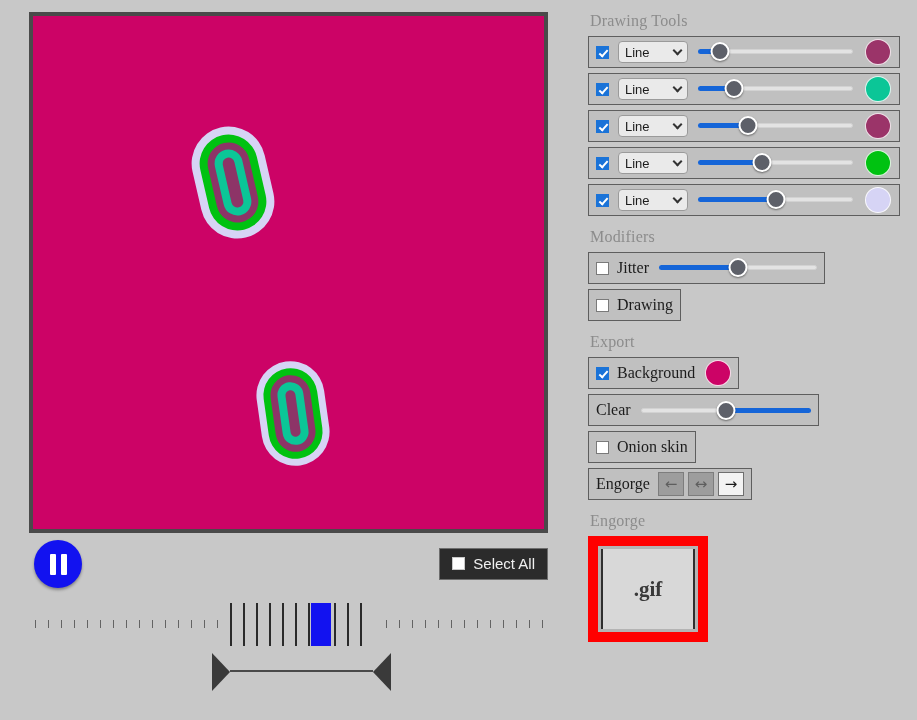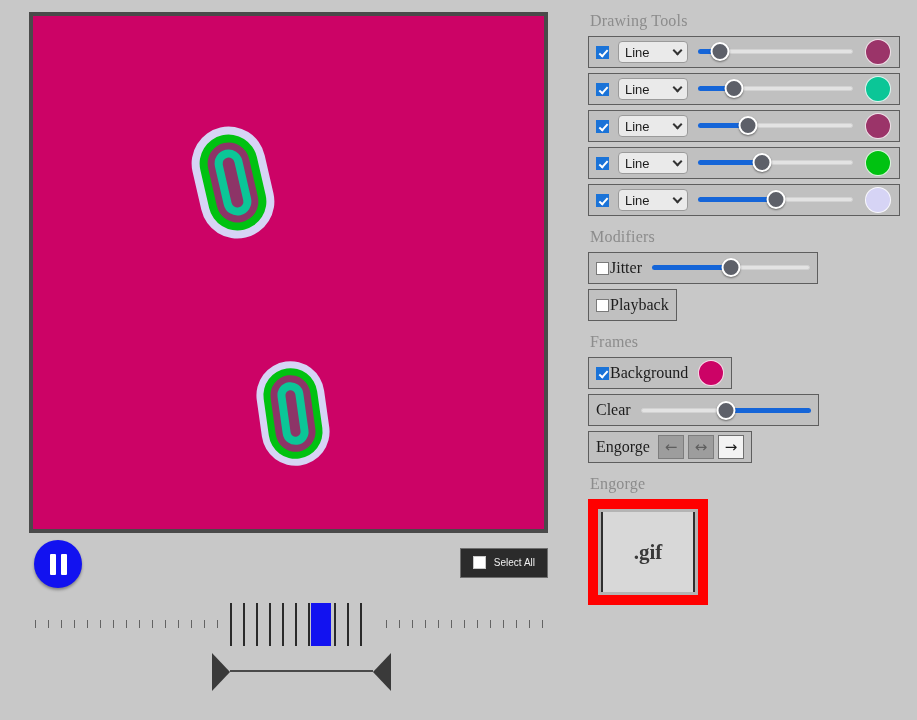--- a/index.html
+++ b/index.html
@@ -53,21 +53,21 @@
     width: 6px; height: 21px; background: #ffffff; border-radius: 1px;
   }
   #frame-buttons {
     position: absolute; right: 0px; top: 10px;
     display: flex; gap: 6px;
   }
   .dark-button {
     background: #2b2b2b;
     color: #f0f0f0;
     border: 1px solid #6d6d6d;
-    font-size: 10px;
+    font-size: 15px;
     font-family: "Liberation Sans", sans-serif;
     padding: 7px 12px 8px 12px;
     display: flex; align-items: center; gap: 8px;
     cursor: pointer;
     line-height: 1;
   }
   .white-checkbox {
     width: 13px; height: 13px;
     background: #ffffff;
     border: 1px solid #c9c9c9;
@@ -229,21 +229,21 @@
     width: 26px; height: 26px;
     border-radius: 50%;
     border: 1px solid rgba(255,255,255,.85);
     flex: 0 0 auto;
   }
 
   .mod-label, .opt-label {
     font-family: "Liberation Serif", serif;
     font-size: 16px;
     color: #1c1c1c;
-    margin-left: 1px;
+    margin-left: 8px;
     white-space: nowrap;
   }
 
   
   #playback-row .pb-btn {
     width: 26px; height: 24px;
     margin-left: 4px;
     background: #9d9d9d;
     border: 1px solid #7d7d7d;
     display: flex; align-items: center; justify-content: center;
@@ -453,41 +453,45 @@
           <span class="cb"></span>
           <span class="mod-label">Jitter</span>
           <span class="slider" style="width: 158px; position: relative; display: inline-block; height: 22px; margin-left: 10px;">
             <span class="track" style="top: 8px;"></span>
             <span class="fill" style="top: 8px; width: 50%;"></span>
             <span class="thumb" style="top: 1px; left: 50%;"></span>
           </span>
         </div>
         <div class="panel-row">
           <span class="cb"></span>
-          <span class="mod-label">Playback</span>
-        </div>
-      </div>
-
-    <div class="section-title spaced">Frames</div>
+          <span class="mod-label">Drawing</span>
+        </div>
+      </div>
+
+    <div class="section-title spaced">Export</div>
 
     <div class="panel-row" style="gap:0;">
       <span class="cb checked"></span>
       <span class="opt-label">Background</span>
       <span class="swatch" id="background-swatch" style="margin-left: 10px; background: rgb(204, 3, 102);"></span>
     </div>
 
     <div class="panel-row" id="speed-row">
       <span class="opt-label" style="margin-left:0;">Clear</span>
       <span class="slider reverse" id="speed-slider" style="width:170px;margin-left:10px;">
         <span class="track"></span>
         <span class="fill" style="width: 50%;"></span>
         <span class="thumb" style="left: 50%;"></span>
       </span>
     </div>
 
+    <div class="panel-row">
+      <span class="cb"></span>
+      <span class="opt-label">Onion skin</span>
+    </div>
 
     <div class="panel-row" id="playback-row">
       <span class="opt-label" style="margin-left:0;margin-right:4px;">Engorge</span>
     <span class="pb-btn">←</span>
         <span class="pb-btn">↔</span>
         <span class="pb-btn active">→</span>
       </div>
 
     <div class="section-title spaced">Engorge</div>
     <div id="export-wrap">

